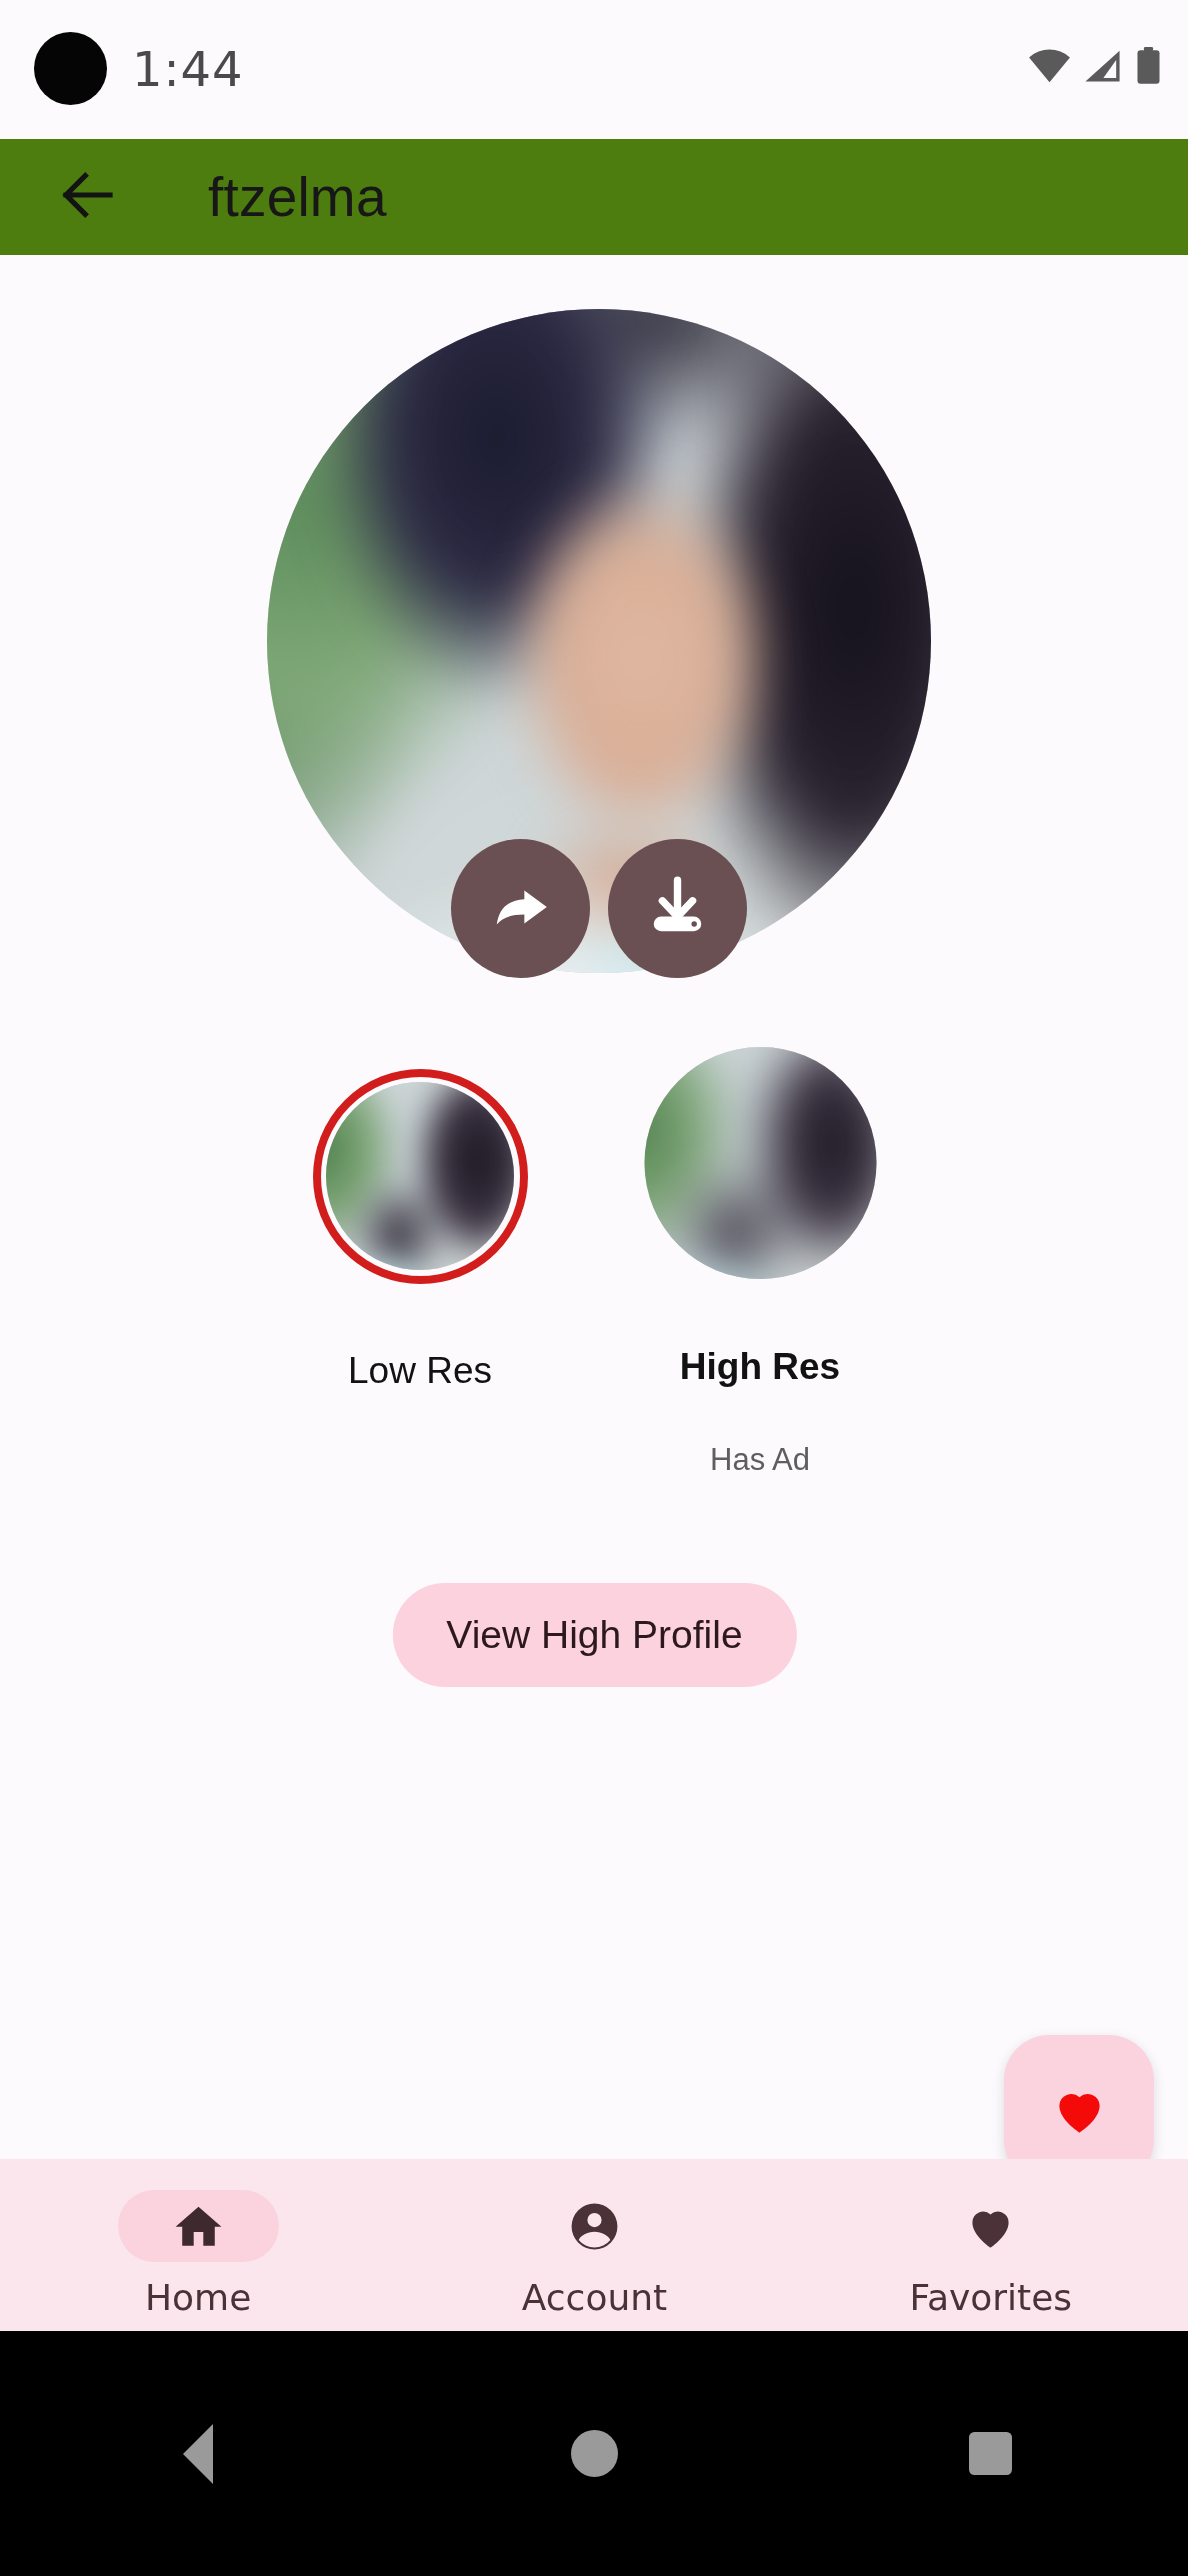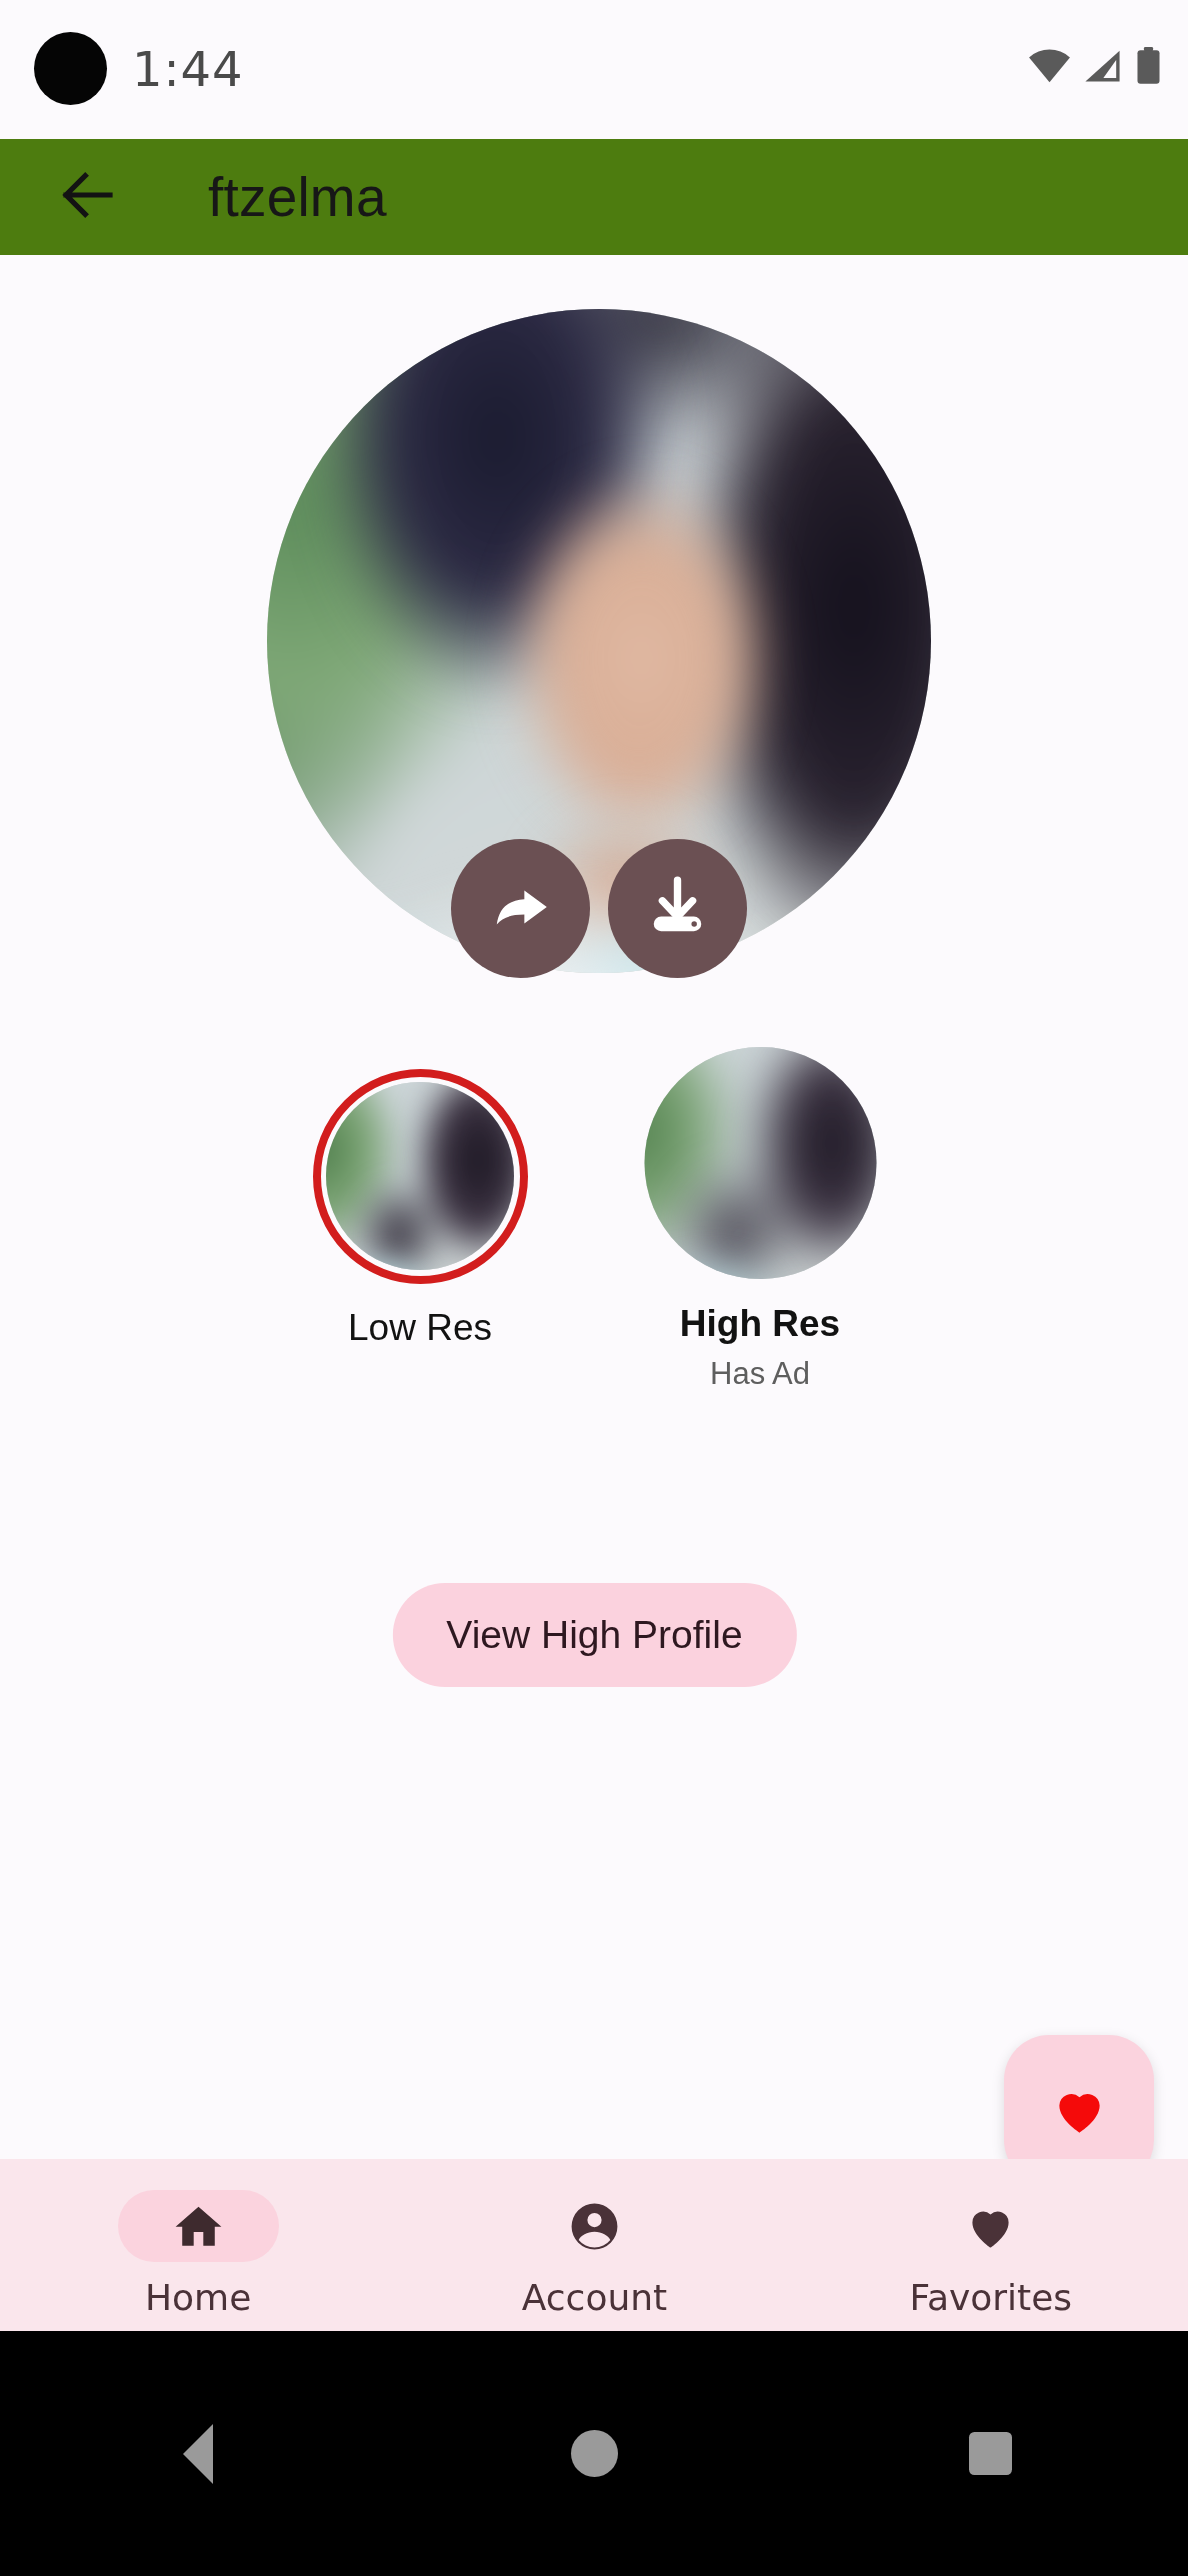--- a/index.html
+++ b/index.html
@@ -174,20 +174,21 @@
     justify-content:center;
     align-items:flex-start;
     gap:116px;
     z-index:6;
   }
   .res-item {
     display:flex;
     flex-direction:column;
     align-items:center;
     cursor:pointer;
+    gap:43px;
   }
 
   .thumb-low-wrap {
     width:215px; height:215px;
     border-radius:50%;
     border:8px solid #D21D1D;
     padding:5.4px;
     display:flex;
     align-items:center;
     justify-content:center;

